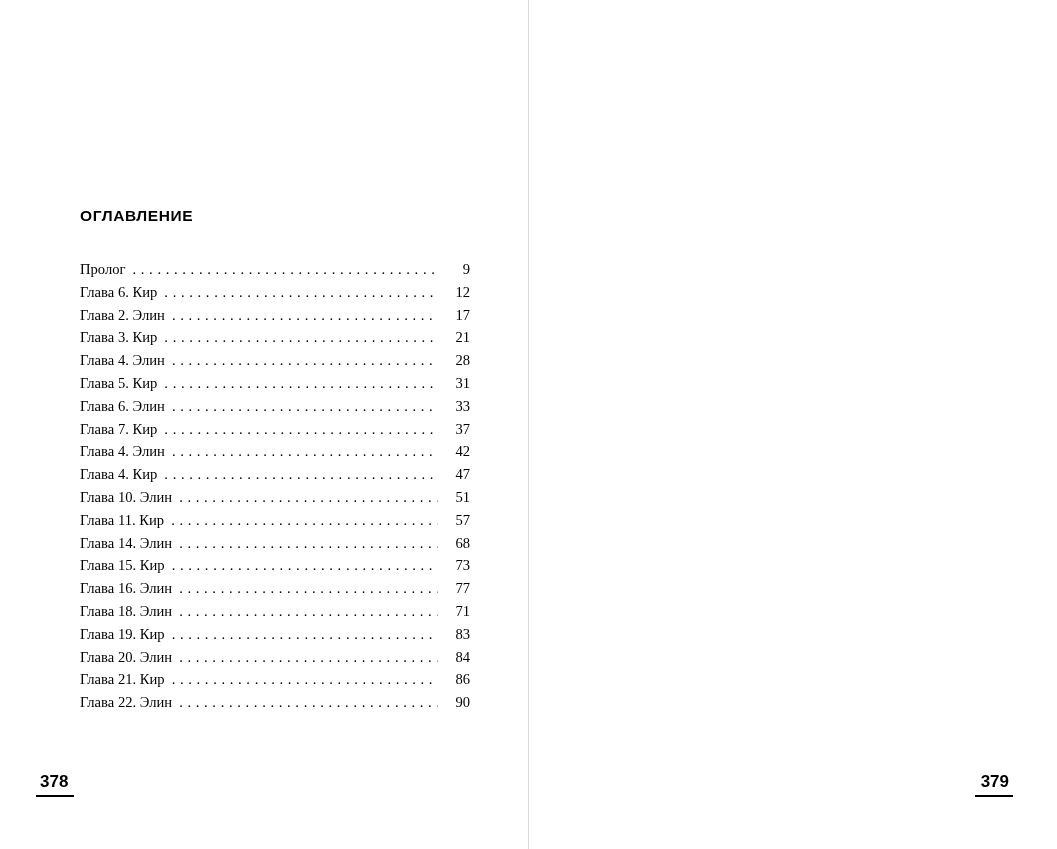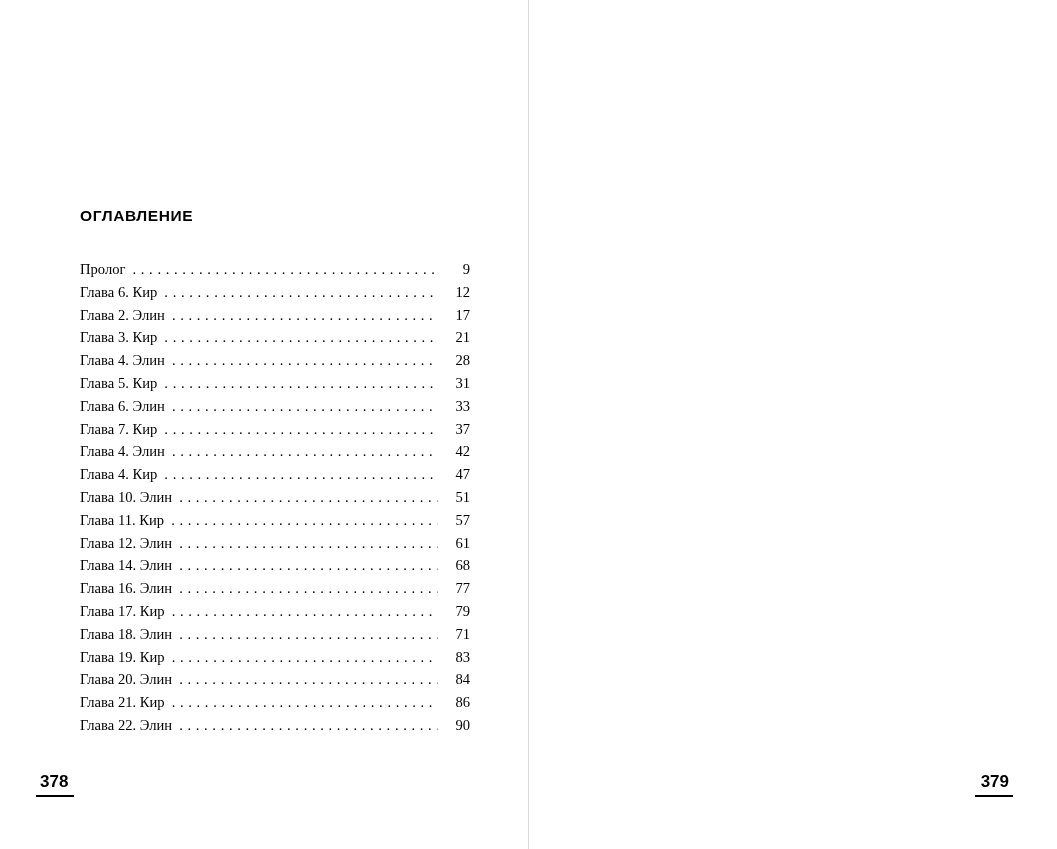--- a/index.html
+++ b/index.html
@@ -177,38 +177,33 @@
           <span class="toc-label">Глава 10. Элин</span>
           <span class="toc-dots"></span>
           <span class="toc-page">51</span>
         </li>
         <li class="toc-row">
           <span class="toc-label">Глава 11. Кир</span>
           <span class="toc-dots"></span>
           <span class="toc-page">57</span>
         </li>
         <li class="toc-row">
-          <span class="toc-label">Глава 12. Элин</span>
-          <span class="toc-dots"></span>
-          <span class="toc-page">61</span>
-        </li>
-        <li class="toc-row">
           <span class="toc-label">Глава 14. Элин</span>
           <span class="toc-dots"></span>
           <span class="toc-page">68</span>
         </li>
         <li class="toc-row">
+          <span class="toc-label">Глава 15. Кир</span>
+          <span class="toc-dots"></span>
+          <span class="toc-page">73</span>
+        </li>
+        <li class="toc-row">
           <span class="toc-label">Глава 16. Элин</span>
           <span class="toc-dots"></span>
           <span class="toc-page">77</span>
-        </li>
-        <li class="toc-row">
-          <span class="toc-label">Глава 17. Кир</span>
-          <span class="toc-dots"></span>
-          <span class="toc-page">79</span>
         </li>
         <li class="toc-row">
           <span class="toc-label">Глава 18. Элин</span>
           <span class="toc-dots"></span>
           <span class="toc-page">71</span>
         </li>
         <li class="toc-row">
           <span class="toc-label">Глава 19. Кир</span>
           <span class="toc-dots"></span>
           <span class="toc-page">83</span>

